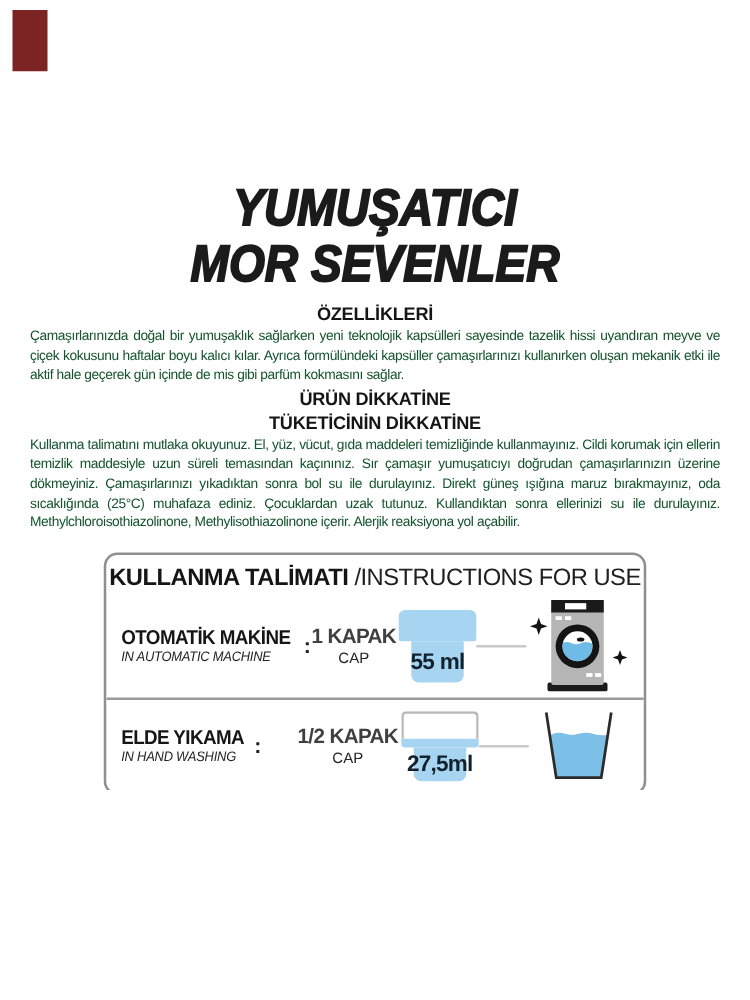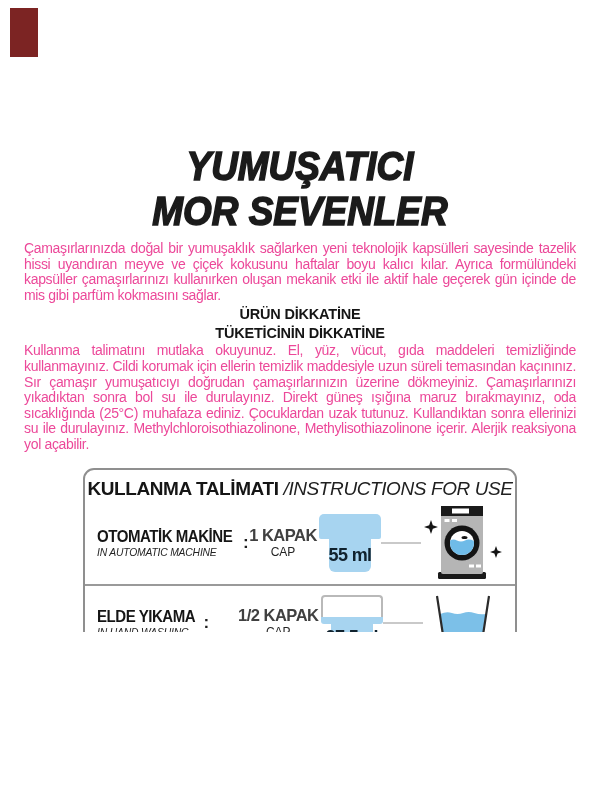--- a/index.html
+++ b/index.html
@@ -11,30 +11,30 @@
   .content{padding-top:144px;}
 
   .title{ text-align:center;font-weight:bold;font-style:italic;color:#1b1b1b;
           font-size:41px;line-height:45px;letter-spacing:0px;
           -webkit-text-stroke:1.6px #1b1b1b;
           transform:scaleX(0.9);transform-origin:center top;}
 
   .textcol{width:552px;margin:0 auto;}
   .sec-heading{font-size:14.5px;font-weight:bold;text-align:center;color:#151515;
                margin:3px 0 2px 0;letter-spacing:-0.2px;}
-  .sec-body{font-size:14px;line-height:15.6px;letter-spacing:-0.33px;
-            text-align:justify;color:#ec4899;margin:0;}
+  .sec-body{font-size:11px;line-height:15.6px;letter-spacing:-0.33px;
+            text-align:justify;color:#14532d;margin:0;}
   .title-gap{height:7px;}
 
   
   .instr-box{width:430px;margin:15px auto 0 auto;border:2px solid #8f8f8f;
              border-radius:11px;background:#fff;overflow:hidden;}
   .instr-header{text-align:center;padding:8px 0 2px 0;font-size:19px;letter-spacing:-0.4px;white-space:nowrap;}
   .instr-title-tr{font-weight:bold;color:#151515;}
-  .instr-title-en{font-style:italic;font-weight:normal;color:#202020;}
+  .instr-title-en{font-weight:normal;color:#202020;}
   .instr-row{display:flex;align-items:center;padding:2px 12px;}
   .instr-row.row1{height:78px;}
   .instr-row.row2{height:70px;}
   .instr-divider{border-top:2px solid #9a9a9a;height:0;}
 
   .method{width:150px;display:flex;align-items:center;}
   .method-text{transform:scaleX(0.94);transform-origin:left center;}
   .method-tr{font-size:16px;font-weight:bold;letter-spacing:-0.5px;color:#151515;white-space:nowrap;}
   .method-en{font-size:11px;font-style:italic;letter-spacing:-0.2px;color:#242424;white-space:nowrap;}
   .method-colon{font-size:17px;font-weight:bold;margin-left:2px;}
@@ -69,20 +69,21 @@
 
   <div class="content">
     <div class="title">
       <div>YUMUŞATICI</div>
       <div>MOR SEVENLER</div>
     </div>
 
     <div class="title-gap"></div>
 
     <div class="textcol">
+      <div class="sec-heading">ÖZELLİKLERİ</div>
       <p class="sec-body">Çamaşırlarınızda doğal bir yumuşaklık sağlarken yeni teknolojik kapsülleri sayesinde tazelik hissi uyandıran meyve ve çiçek kokusunu haftalar boyu kalıcı kılar. Ayrıca formülündeki kapsüller çamaşırlarınızı kullanırken oluşan mekanik etki ile aktif hale geçerek gün içinde de mis gibi parfüm kokmasını sağlar.</p>
 
       <div class="sec-heading">ÜRÜN DİKKATİNE</div>
 
       <div class="sec-heading">TÜKETİCİNİN DİKKATİNE</div>
       <p class="sec-body">Kullanma talimatını mutlaka okuyunuz. El, yüz, vücut, gıda maddeleri temizliğinde kullanmayınız. Cildi korumak için ellerin temizlik maddesiyle uzun süreli temasından kaçınınız. Sır çamaşır yumuşatıcıyı doğrudan çamaşırlarınızın üzerine dökmeyiniz. Çamaşırlarınızı yıkadıktan sonra bol su ile durulayınız. Direkt güneş ışığına maruz bırakmayınız, oda sıcaklığında (25°C) muhafaza ediniz. Çocuklardan uzak tutunuz. Kullandıktan sonra ellerinizi su ile durulayınız. Methylchloroisothiazolinone, Methylisothiazolinone içerir. Alerjik reaksiyona yol açabilir.</p>
     </div>
 
     <div class="instr-box" style="border-color: rgb(143, 143, 143);">
       <div class="instr-header">

